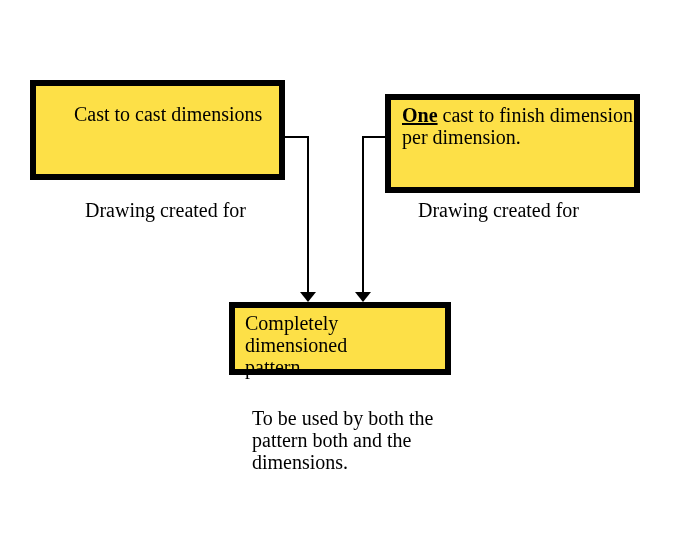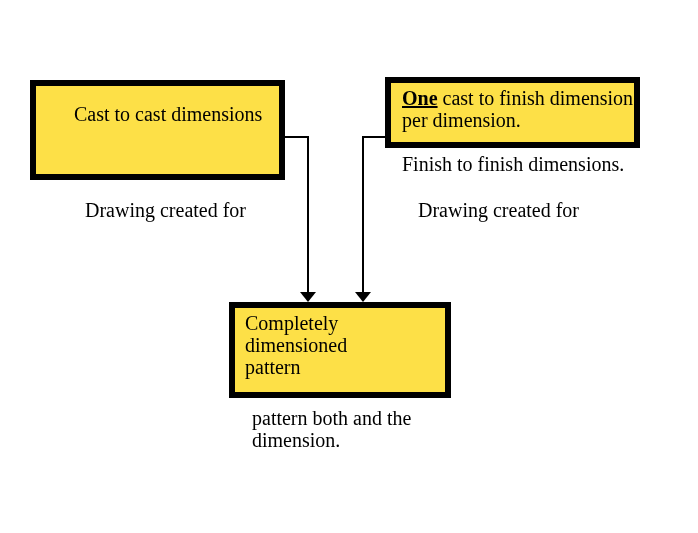--- a/index.html
+++ b/index.html
@@ -19,23 +19,23 @@
     overflow: hidden;
   }
   .box {
     position: absolute;
     border: 6px solid #000000;
     background: #fde047;
     box-sizing: border-box;
   }
   #box-cast-to-cast   { left: 30px;  top: 80px;  width: 255px; height: 100px; }
   #box-cast-to-cast .inner { padding: 17px 0 0 38px; }
-  #box-cast-to-finish { left: 385px; top: 77px;  width: 255px; height: 71px; }
+  #box-cast-to-finish { left: 385px; top: 94px;  width: 255px; height: 99px; }
   #box-cast-to-finish .inner { padding: 4px 0 0 11px; }
-  #box-complete       { left: 229px; top: 302px; width: 222px; height: 96px; }
+  #box-complete       { left: 229px; top: 302px; width: 222px; height: 73px; }
   #box-complete .inner { padding: 4px 0 0 10px; }
 
   .caption { position: absolute; }
   #caption-pattern-maker { left: 85px;  top: 199px; }
   #caption-machinist     { left: 418px; top: 199px; }
   #caption-shared-use    { left: 252px; top: 407px; }
 
   .line-seg { position: absolute; background: #000000; }
   #conn-left-h  { left: 285px; top: 136px; width: 24px;  height: 2px; }
   #conn-left-v  { left: 307px; top: 136px; width: 2px;   height: 157px; }
@@ -63,21 +63,20 @@
 
   <div id="box-cast-to-cast" class="box">
     <div class="inner">Cast to cast dimensions</div>
   </div>
 
   <div id="box-cast-to-finish" class="box">
     <div class="inner">
       <div><span class="emph">One</span><span> cast to finish dimension</span></div>
       <div>per dimension.</div>
       <div class="blank-line"></div>
-      <div>Finish to finish dimensions.</div>
     </div>
   </div>
 
   <div id="conn-left-h" class="line-seg"></div>
   <div id="conn-left-v" class="line-seg"></div>
   <div id="arrow-left" class="arrowhead-down"></div>
 
   <div id="conn-right-h" class="line-seg"></div>
   <div id="conn-right-v" class="line-seg"></div>
   <div id="arrow-right" class="arrowhead-down"></div>
@@ -91,17 +90,18 @@
   </div>
 
   <div id="box-complete" class="box">
     <div class="inner">
       <div>Completely dimensioned</div>
       <div>pattern</div>
     </div>
   </div>
 
   <div id="caption-shared-use" class="caption">
+    <div>To be used by both the</div>
     <div>pattern both and the</div>
-    <div>dimension.</div>
+    <div>dimensions.</div>
   </div>
 
 </div>
 
 </body></html>

